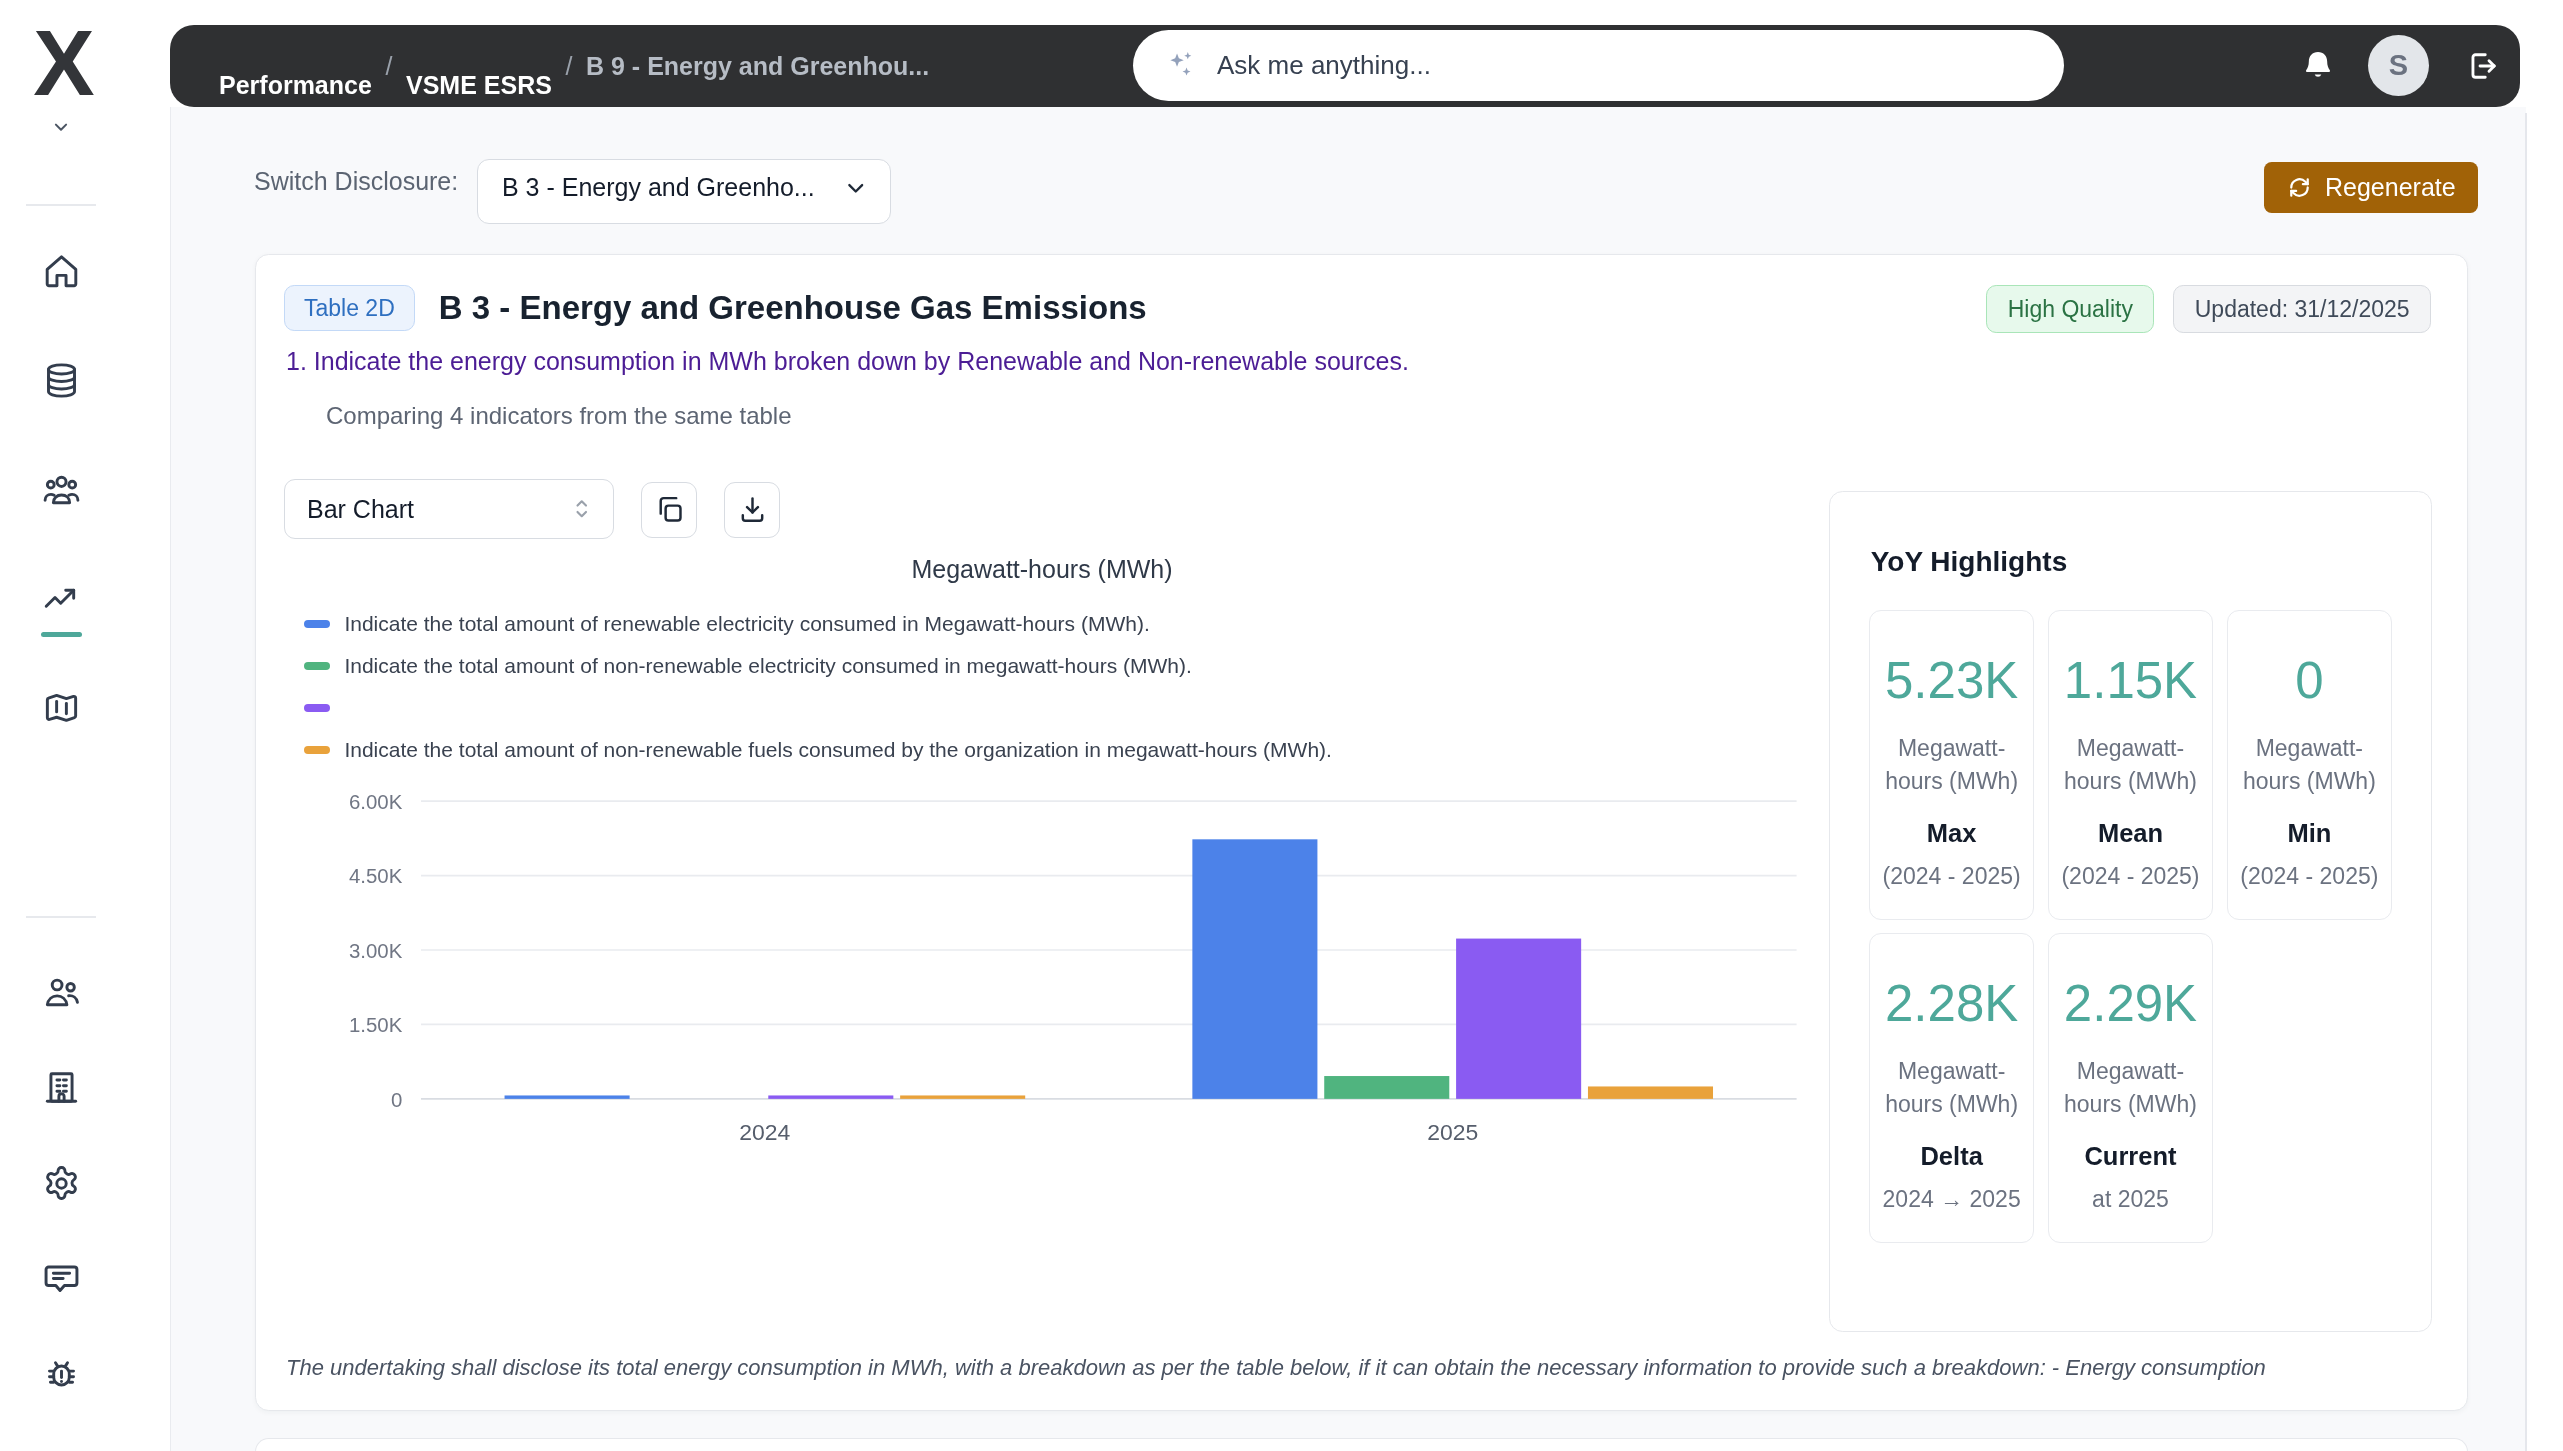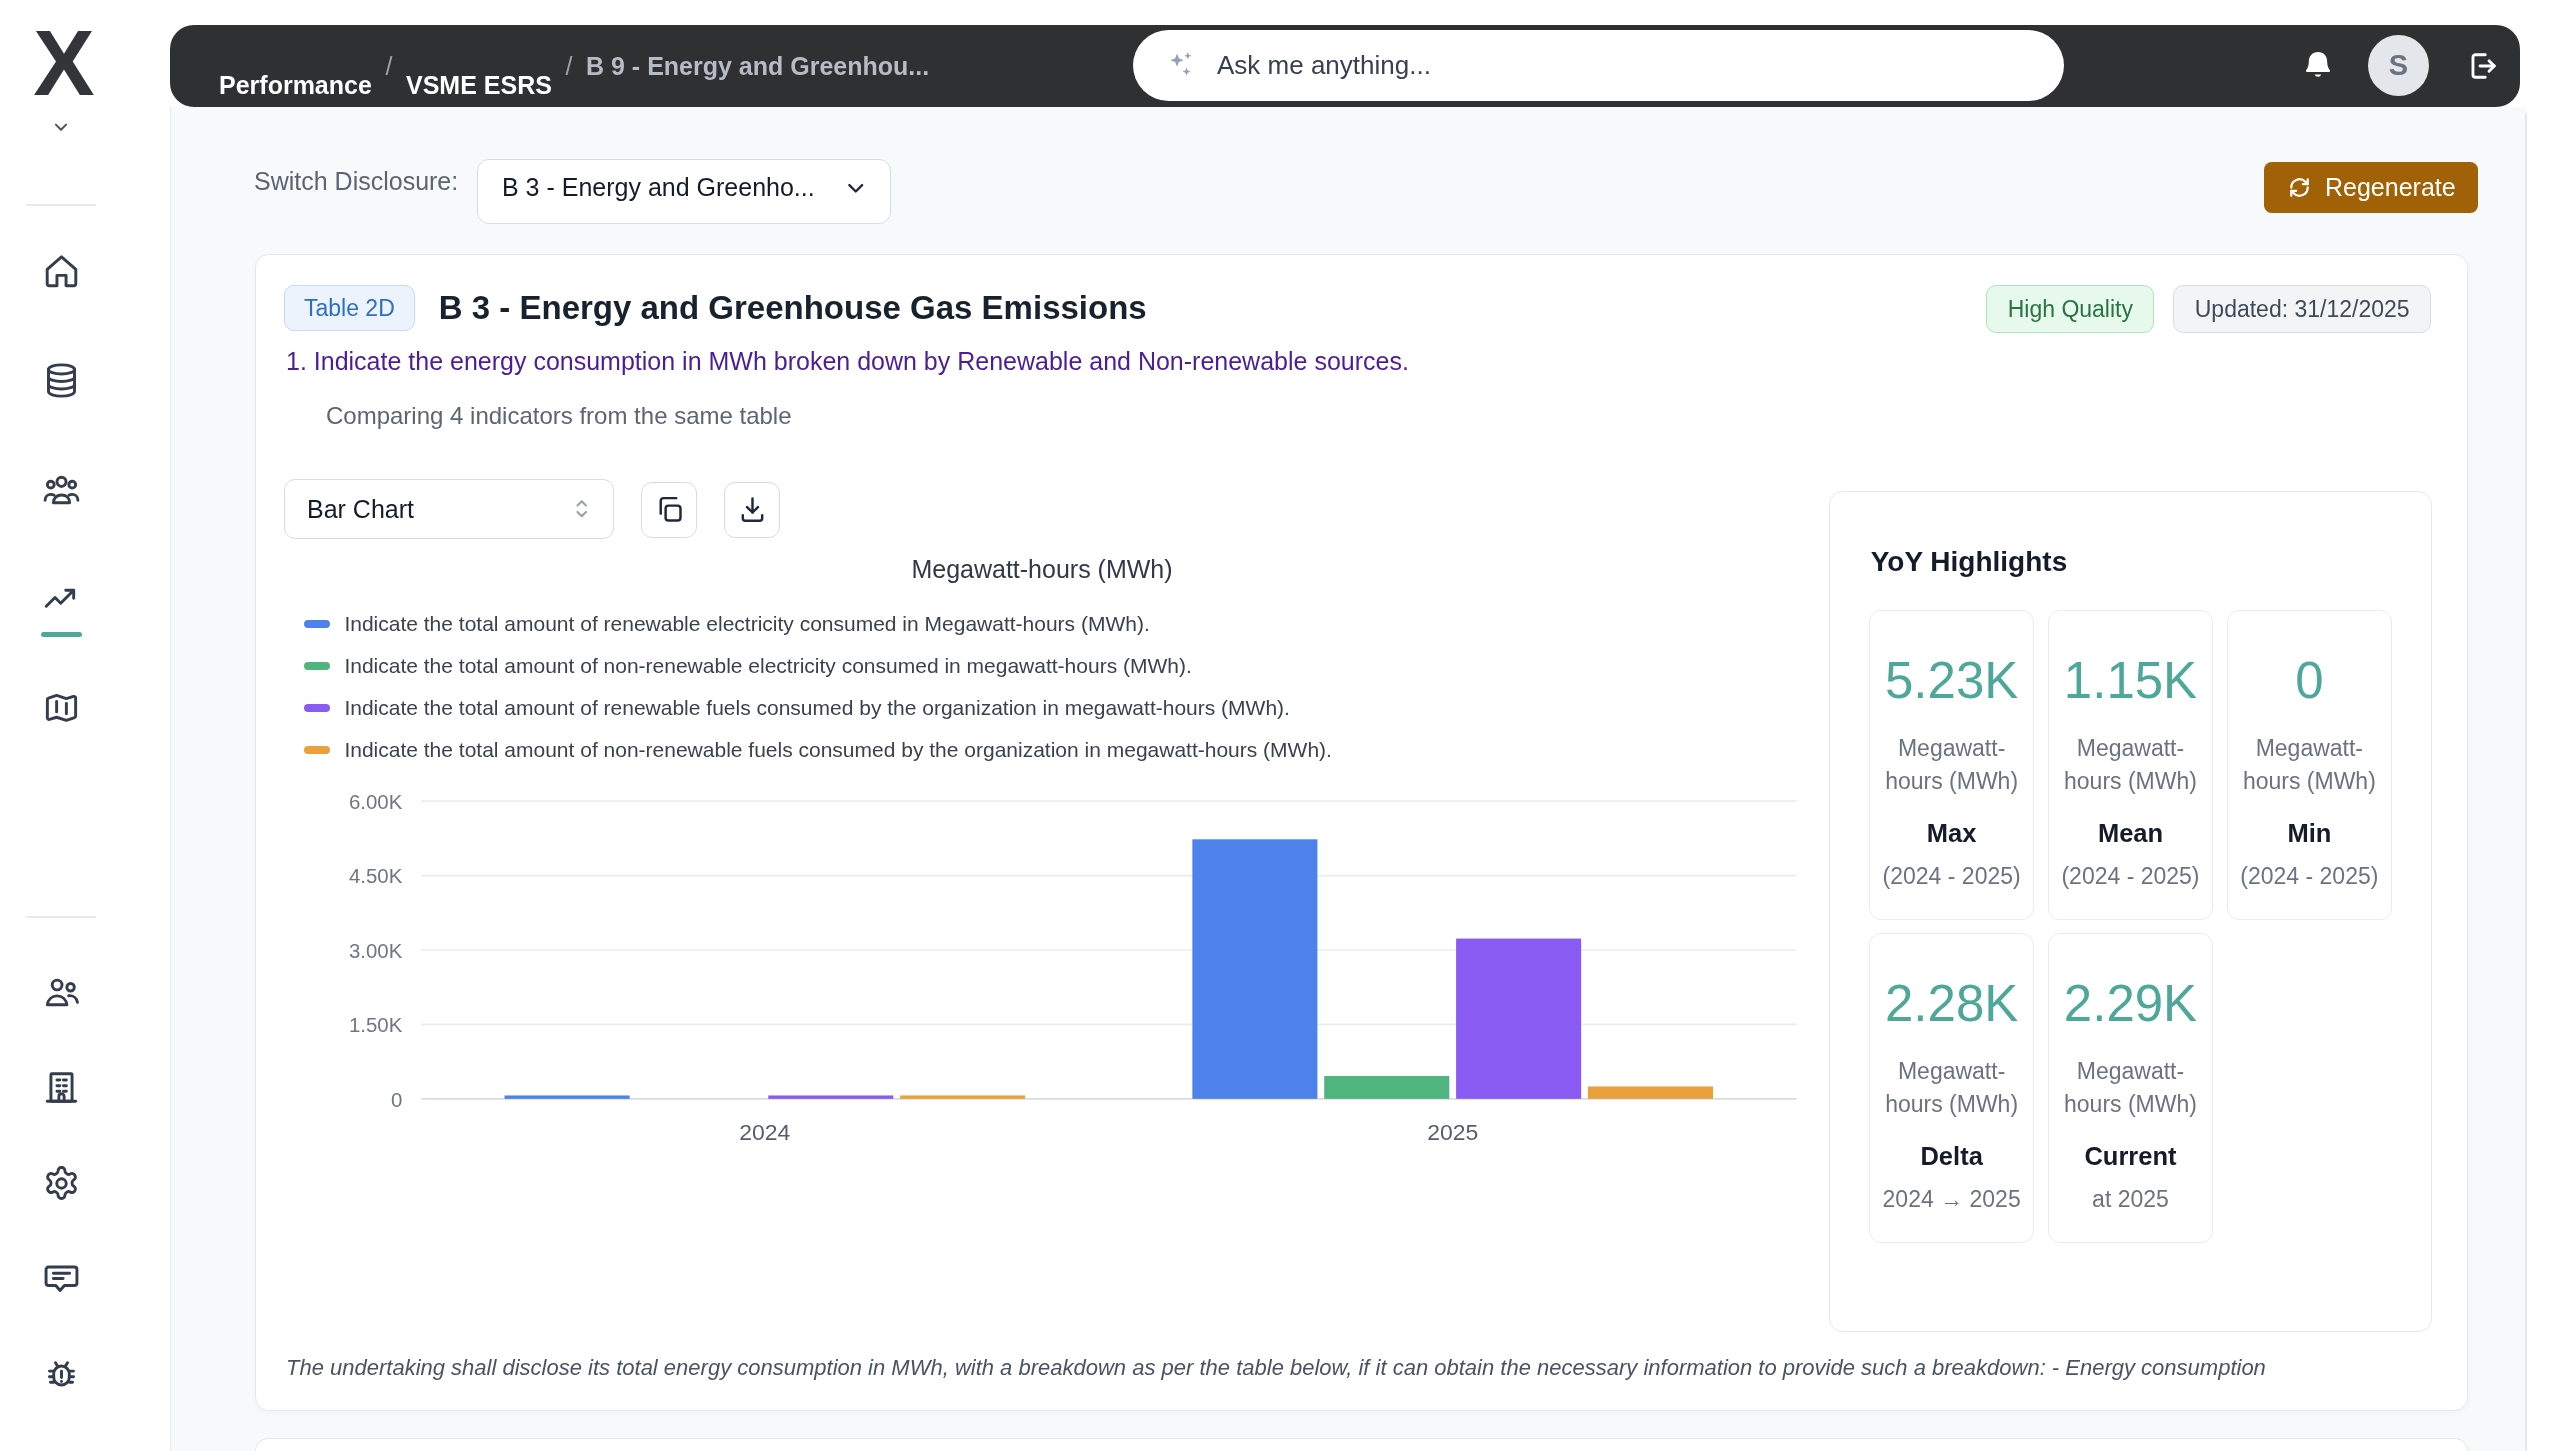--- a/index.html
+++ b/index.html
@@ -285,21 +285,20 @@
         <div class="legend-item">
           <span class="legend-swatch" style="background: rgb(76, 130, 233);"></span>
           <span class="legend-label">Indicate the total amount of renewable electricity consumed in Megawatt-hours (MWh).</span>
         </div>
         <div class="legend-item">
           <span class="legend-swatch" style="background: rgb(80, 180, 127);"></span>
           <span class="legend-label">Indicate the total amount of non-renewable electricity consumed in megawatt-hours (MWh).</span>
         </div>
         <div class="legend-item">
           <span class="legend-swatch" style="background: rgb(138, 91, 242);"></span>
-          <span class="legend-label">Indicate the total amount of renewable fuels consumed by the organization in megawatt-hours (MWh).</span>
         </div>
         <div class="legend-item">
           <span class="legend-swatch" style="background: rgb(233, 162, 59);"></span>
           <span class="legend-label">Indicate the total amount of non-renewable fuels consumed by the organization in megawatt-hours (MWh).</span>
         </div>
       </div>
     <svg id="plot" xmlns="http://www.w3.org/2000/svg" viewBox="0 0 1782 432">
         <line x1="161" x2="1778" y1="371" y2="371" stroke="#d9dce2" stroke-width="2"></line>
         <text x="139" y="380" text-anchor="end" class="tick">0</text>
         <line x1="161" x2="1778" y1="283.5" y2="283.5" stroke="#e9ebef" stroke-width="2"></line>

